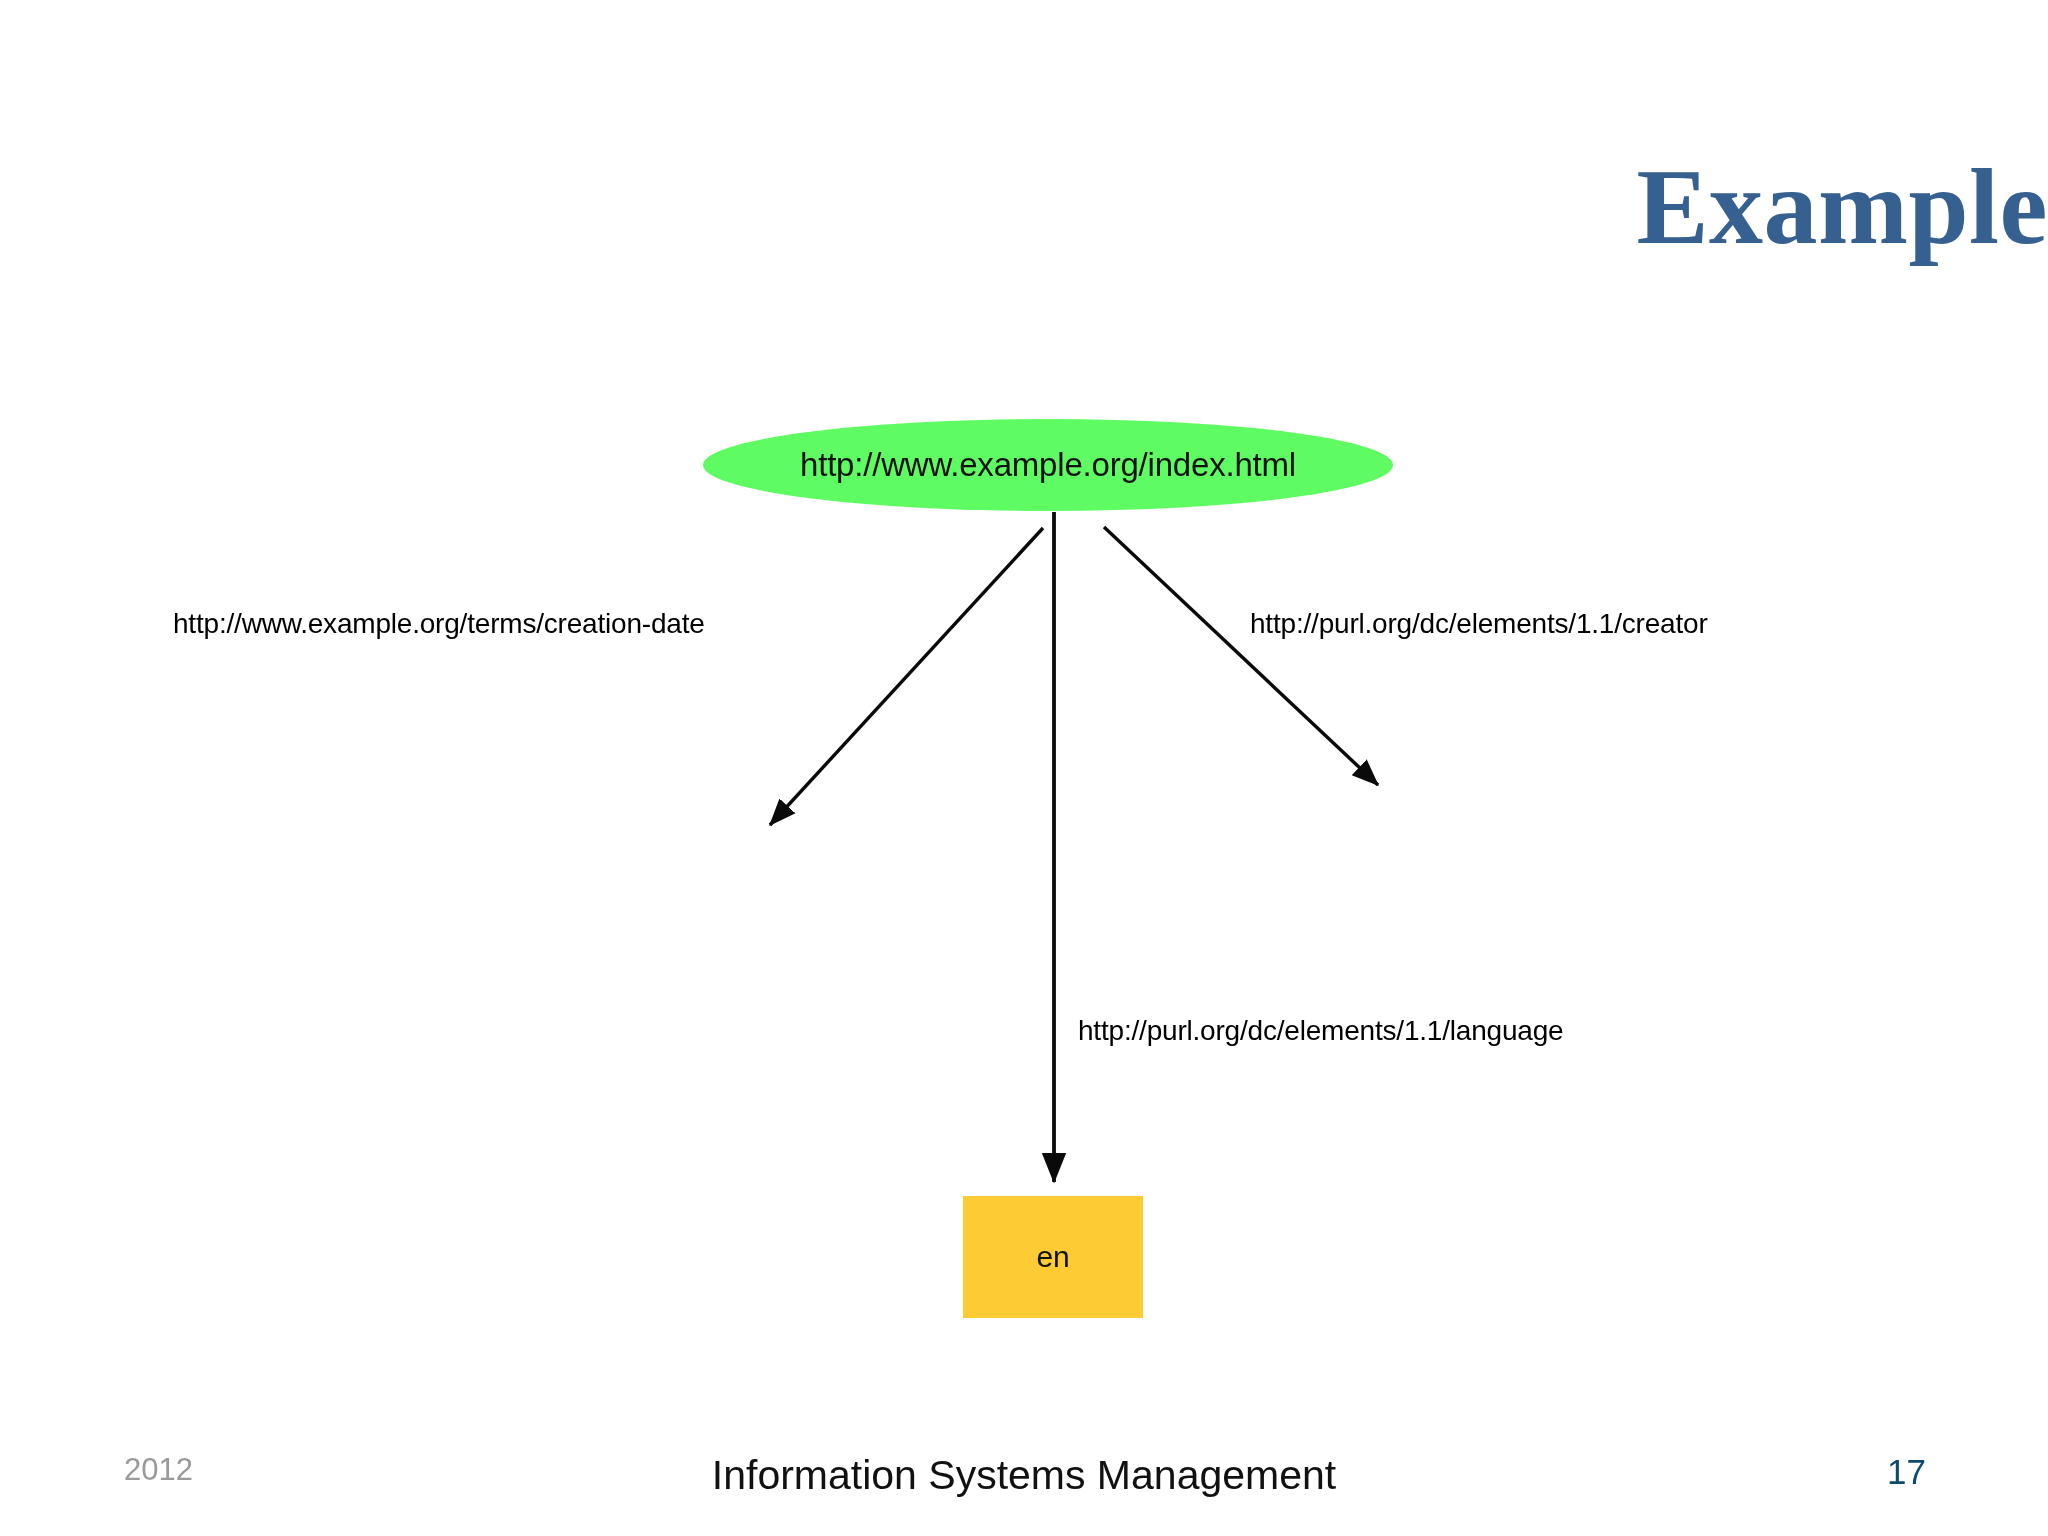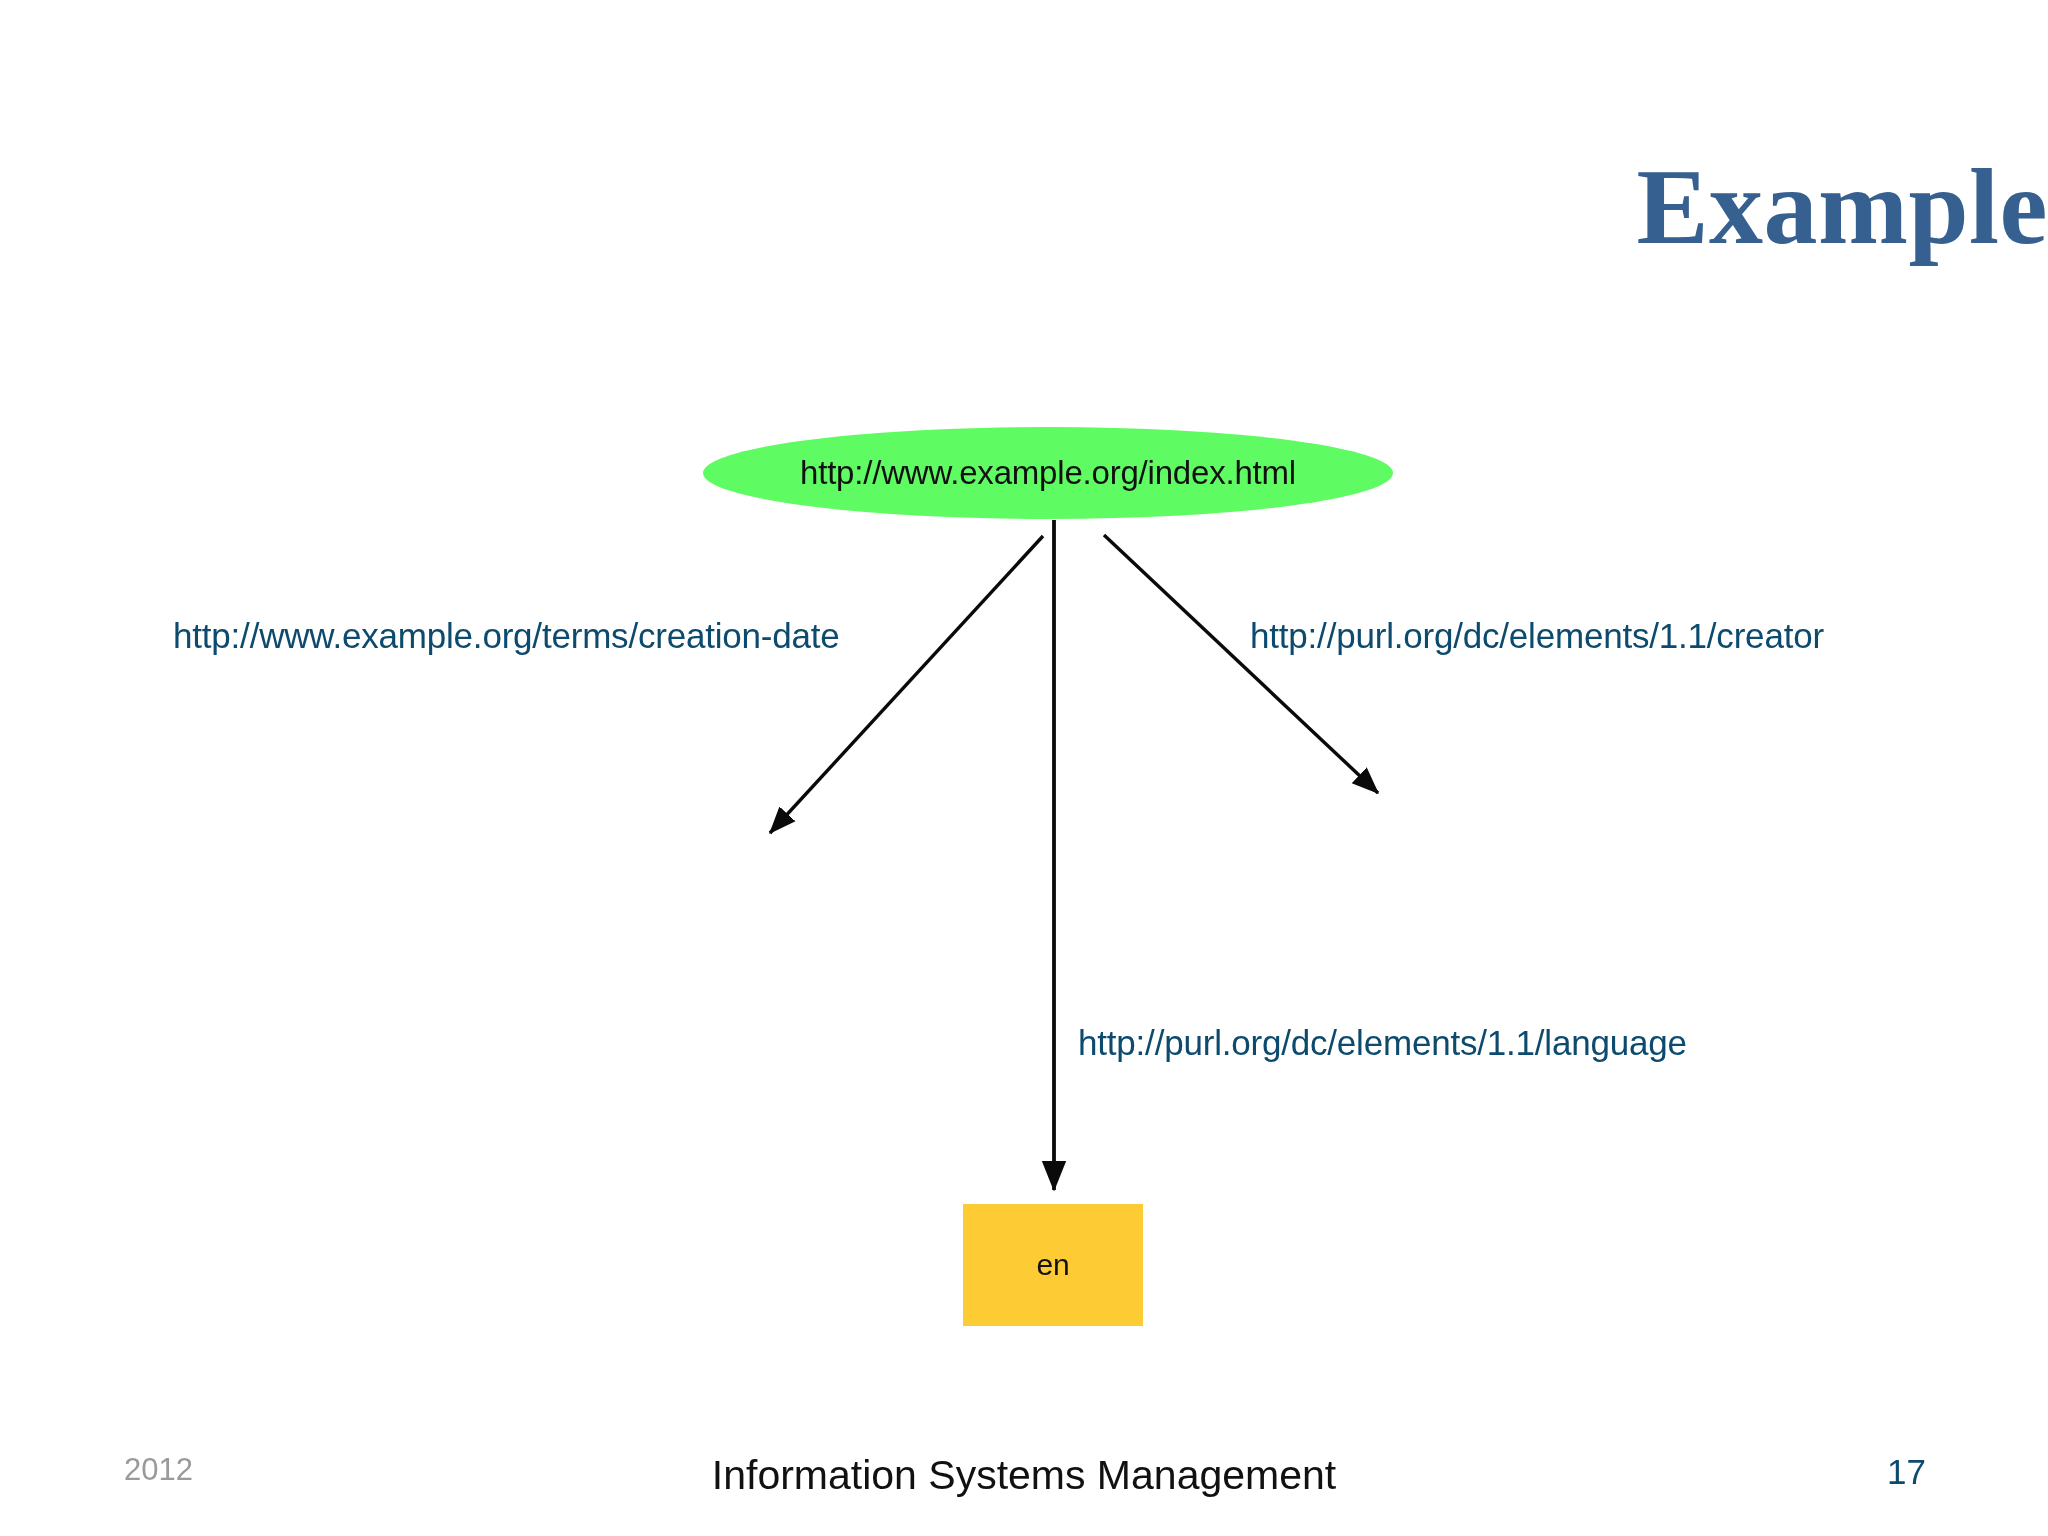--- a/index.html
+++ b/index.html
@@ -29,21 +29,21 @@
     line-height: 1.05;
     letter-spacing: 0.5px;
     color: #36608f;
     white-space: nowrap;
   }
 
   
   .diagram {
     position: absolute;
     left: 0;
-    top: 8px;
+    top: 0;
     width: 2048px;
     height: 1369px;
   }
   .diagram svg {
     position: absolute;
     left: 0;
     top: 0;
   }
 
   
@@ -91,23 +91,23 @@
     left: 963px;
     top: 1196px;
     width: 180px;
     height: 122px;
     font-size: 30px;
   }
 
   
   .edge-label {
     position: absolute;
-    color: #0c4a6e;
+    color: #000000;
     font-family: "Liberation Sans", sans-serif;
-    font-size: 35px;
+    font-size: 28px;
     letter-spacing: -0.2px;
     white-space: nowrap;
   }
   #edge-label-creation-date { left: 173px; top: 608px; }
   #edge-label-creator       { left: 1250px; top: 608px; }
   #edge-label-language      { left: 1078px; top: 1015px; }
 
   
   .footer {
     position: absolute;

